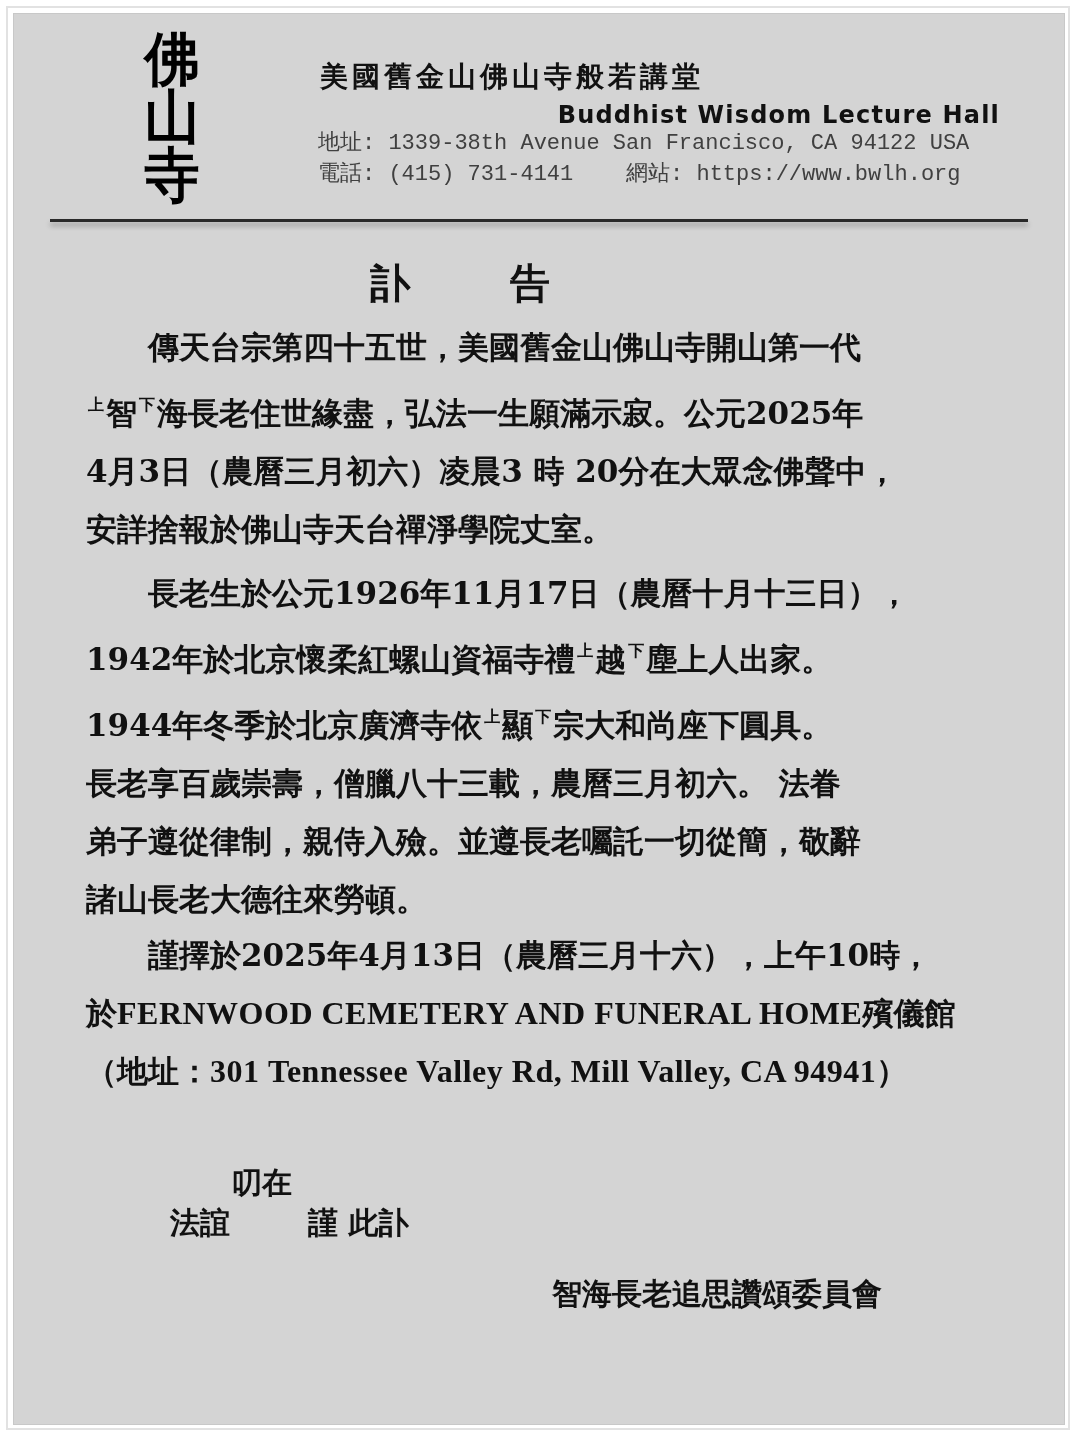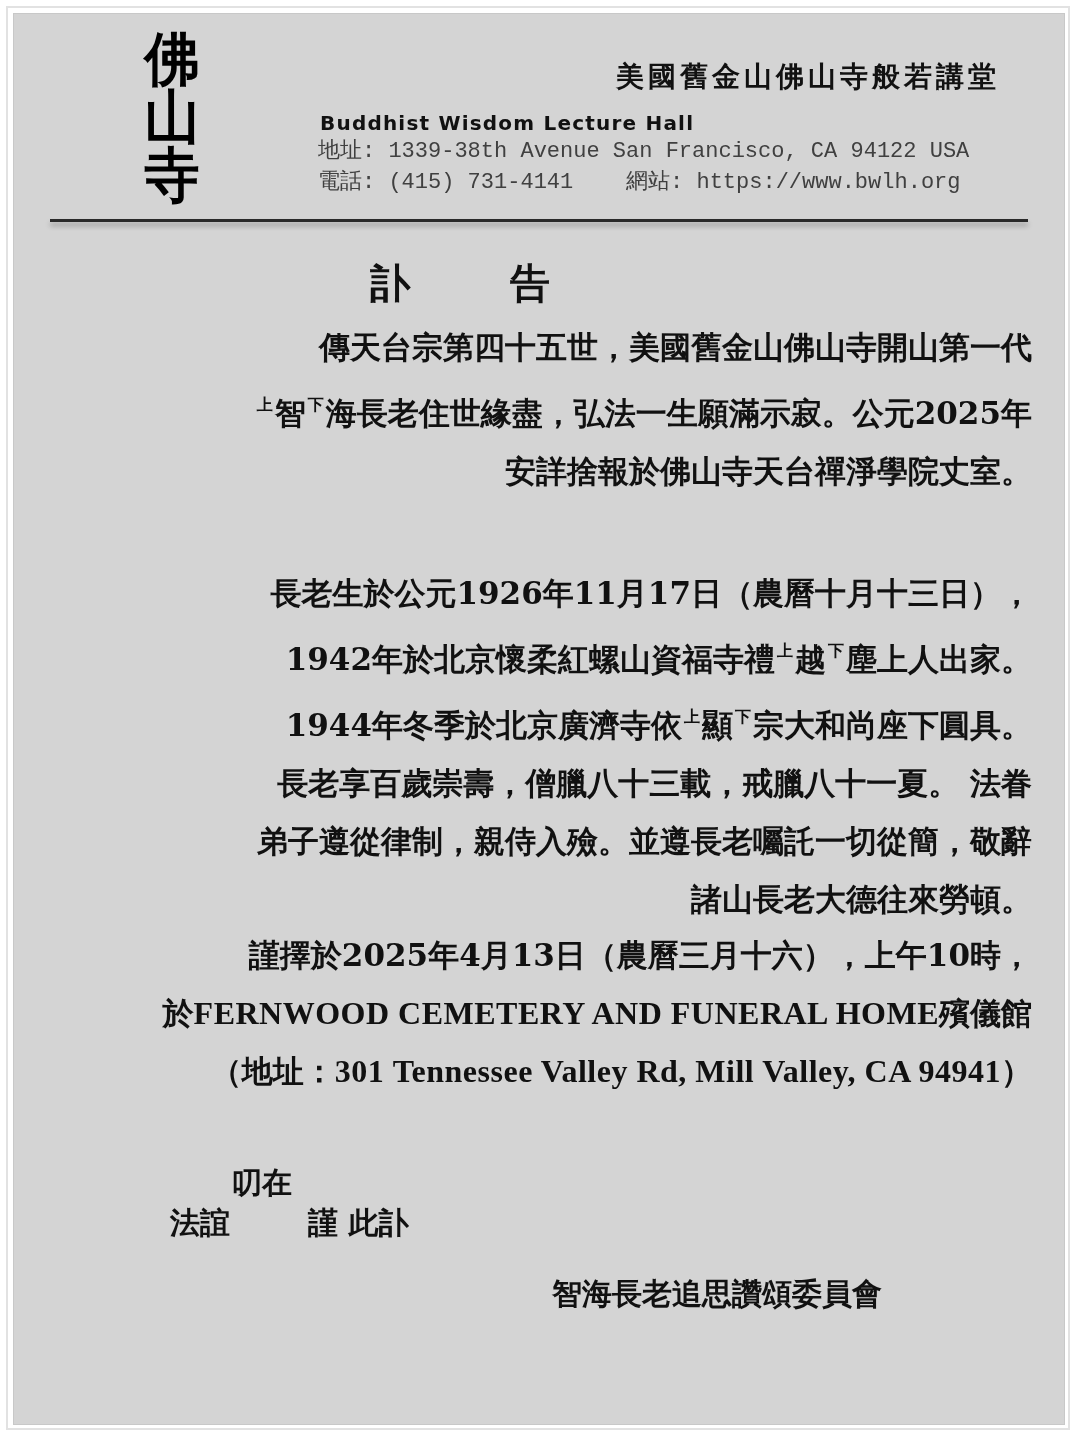--- a/index.html
+++ b/index.html
@@ -16,42 +16,42 @@
     background: #d4d4d4; border: 1px solid #c8c8c8; box-sizing: border-box;
   }
   .logo {
     position: absolute; left: 128px; top: 30px; width: 88px;
     display: flex; flex-direction: column; align-items: center;
     font-family: "DejaVu Serif", serif; font-weight: bold; font-size: 58px; line-height: 58px; color: #000;
   }
   .logo span { display: block; transform: scaleX(0.95); }
   .header-text { position: absolute; left: 300px; top: 58px; width: 700px; }
   .hall-zh {
-    text-align: right; margin-left: 20px; font-size: 28px; font-weight: bold; letter-spacing: 4px;
+    text-align: left; margin-left: 20px; font-size: 28px; font-weight: bold; letter-spacing: 4px;
     font-family: "DejaVu Serif", serif; line-height: 38px;
   }
   .hall-en {
-    text-align: left; margin-left: 20px; font-family: "DejaVu Sans", sans-serif; font-weight: bold;
-    font-size: 20px; line-height: 26px; letter-spacing: 1.2px; margin-top: 14px;
+    text-align: right; margin-left: 20px; font-family: "DejaVu Sans", sans-serif; font-weight: bold;
+    font-size: 24px; line-height: 26px; letter-spacing: 1.2px; margin-top: 6px;
   }
   .hall-addr, .hall-contact {
     font-family: "Liberation Mono", "DejaVu Sans Mono", monospace; font-size: 22px; line-height: 31px;
     margin-left: 18px; white-space: pre; color: #404040;
   }
   .divider {
     position: absolute; left: 50px; top: 219px; width: 978px; height: 3px; background: #2a2a2a;
     box-shadow: 0 4px 5px rgba(0,0,0,0.28);
   }
   .title {
     position: absolute; left: 0; width: 940px; top: 256px; text-align: center;
     font-size: 40px; font-weight: bold; letter-spacing: 100px; padding-left: 80px; box-sizing: border-box;
   }
   .body-text {
-    position: absolute; left: 72px; width: 960px;
-    font-family: "DejaVu Serif", serif; font-size: 31px; font-weight: bold; color: #111; text-align: right;
+    position: absolute; left: 86px; width: 960px;
+    font-family: "DejaVu Serif", serif; font-size: 31px; font-weight: bold; color: #111;
   }
   .para { line-height: 58px; }
   .line { white-space: nowrap; display: block; }
   .indent { padding-left: 62px; }
   .sup { font-size: 16px; vertical-align: 14px; font-weight: bold; margin: 0 2px; }
   .latin { font-family: "Liberation Serif", "DejaVu Serif", serif; font-weight: bold; font-size: 32px; letter-spacing: 0.5px; }
   .p1 { top: 318px; }
   .p2 { top: 564px; }
   .p3 { top: 926px; }
   .closing { position: absolute; left: 170px; top: 1163px; font-size: 30px; font-weight: bold; line-height: 40px; }
@@ -82,28 +82,29 @@
   <div class="hall-contact">電話: (415) 731-4141    網站: https://www.bwlh.org</div>
 </div>
 
 <div class="divider"></div>
 
 <div class="title">訃告</div>
 
 <div class="body-text para p1">
   <span class="line indent">傳天台宗第四十五世，美國舊金山佛山寺開山第一代</span>
   <span class="line"><span class="sup">上</span><span>智</span><span class="sup">下</span><span>海長老住世緣盡，弘法一生願滿示寂。公元2025年</span></span>
+  <span class="line">4月3日（農曆三月初六）凌晨3 時 20分在大眾念佛聲中，</span>
   <span class="line">安詳捨報於佛山寺天台禪淨學院丈室。</span>
 </div>
 
 <div class="body-text para p2">
   <span class="line indent">長老生於公元1926年11月17日（農曆十月十三日），</span>
   <span class="line"><span>1942年於北京懷柔紅螺山資福寺禮</span><span class="sup">上</span><span>越</span><span class="sup">下</span><span>塵上人出家。</span></span>
   <span class="line"><span>1944年冬季於北京廣濟寺依</span><span class="sup">上</span><span>顯</span><span class="sup">下</span><span>宗大和尚座下圓具。</span></span>
-  <span class="line">長老享百歲崇壽，僧臘八十三載，戒臘八十一夏。 法眷</span>
+  <span class="line">長老享百歲崇壽，僧臘八十三載，農曆三月初六。 法眷</span>
   <span class="line">弟子遵從律制，親侍入殮。並遵長老囑託一切從簡，敬辭</span>
   <span class="line">諸山長老大德往來勞頓。</span>
 </div>
 
 <div class="body-text para p3">
   <span class="line indent">謹擇於2025年4月13日（農曆三月十六），上午10時，</span>
   <span class="line"><span>於</span><span class="latin">FERNWOOD CEMETERY AND FUNERAL HOME</span><span>殯儀館</span></span>
   <span class="line"><span>（地址：</span><span class="latin">301 Tennessee Valley Rd, Mill Valley, CA 94941</span><span>）</span></span>
 </div>
 

